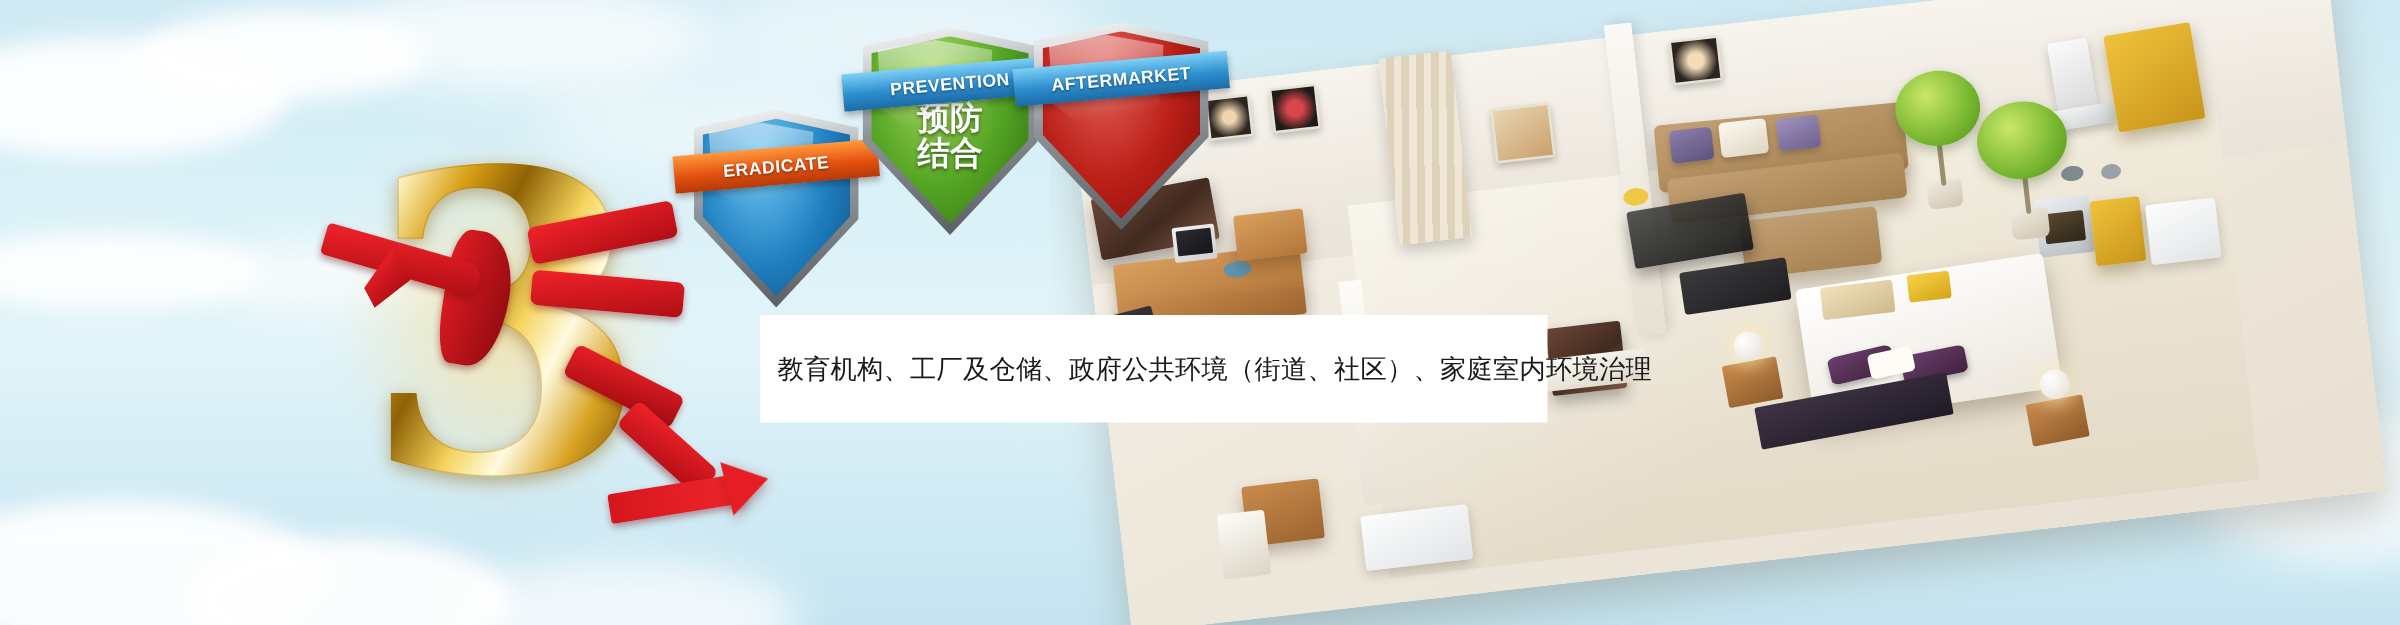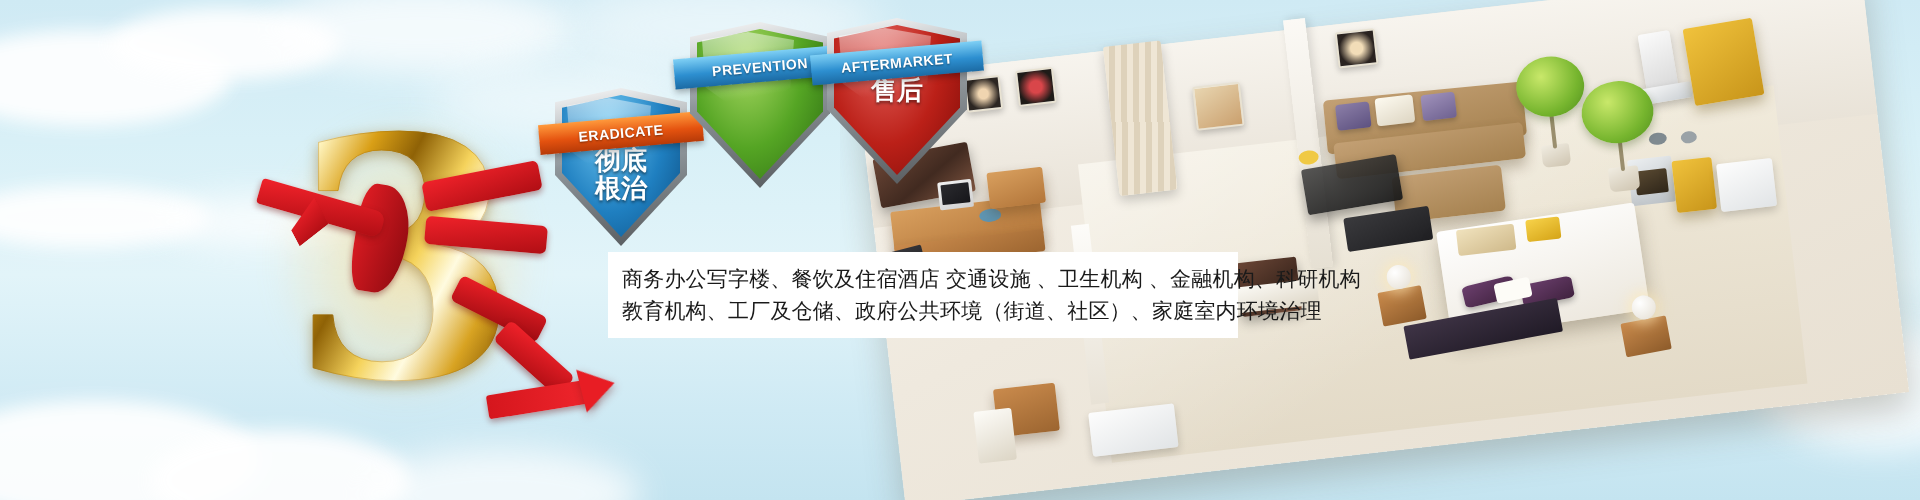--- a/index.html
+++ b/index.html
@@ -350,43 +350,41 @@
     <div class="ribbon r6"></div>
     <div class="ribbon r7"></div>
     <div class="arrow-tail"></div>
     <div class="arrow-head"></div>
   </div>
 
   <div class="shield blue" id="shield1">
     <div class="rim"></div>
     <div class="inner"></div>
     <div class="gloss"></div>
-    <div class="cn">
-      <span>彻底</span>
-      <span>根治</span>
-    </div>
     <div class="banner-strip orange">ERADICATE</div>
   </div>
 
   <div class="shield green" id="shield2">
     <div class="rim"></div>
     <div class="inner"></div>
     <div class="gloss"></div>
+    <div class="cn">
+      <span>预防</span>
+      <span>结合</span>
+    </div>
     <div class="banner-strip blue">PREVENTION</div>
   </div>
 
   <div class="shield red" id="shield3">
     <div class="rim"></div>
     <div class="inner"></div>
     <div class="gloss"></div>
     <div class="cn">
-      <span>售后</span>
     </div>
     <div class="banner-strip blue">AFTERMARKET</div>
   </div>
 
   <div class="textpanel">
-    <div class="line">商务办公写字楼、餐饮及住宿酒店 交通设施 、卫生机构 、金融机构、科研机构</div>
     <div class="line">教育机构、工厂及仓储、政府公共环境（街道、社区）、家庭室内环境治理</div>
   </div>
 
 
 </div>
 
 </body></html>

